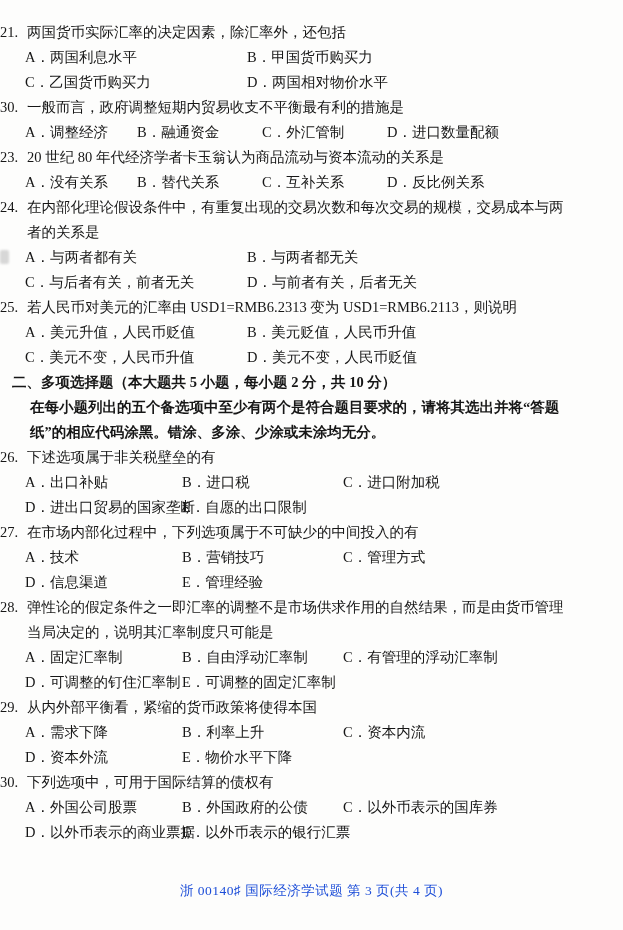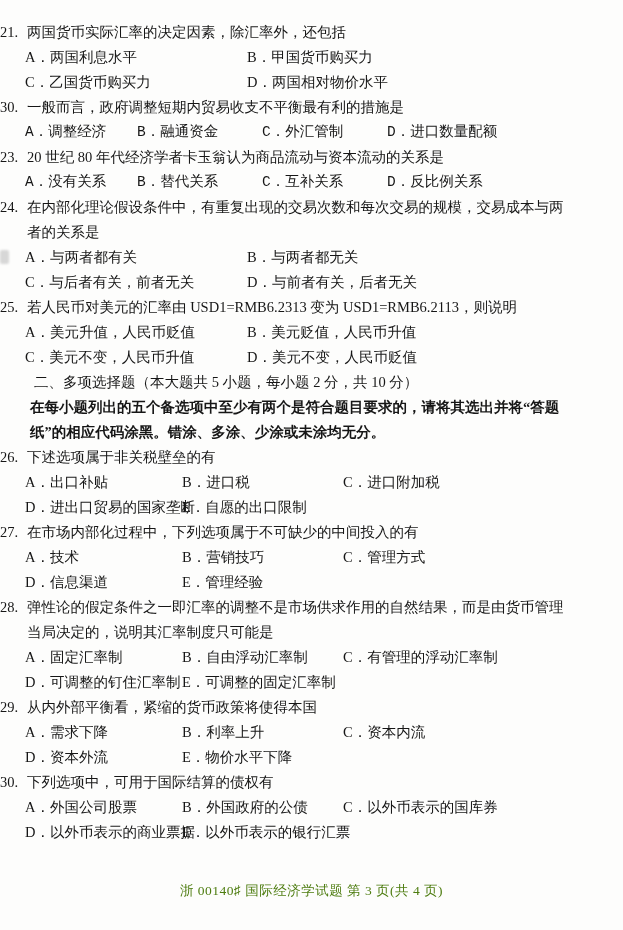--- a/index.html
+++ b/index.html
@@ -16,28 +16,28 @@
     line-height:25px;
     overflow:hidden;
     box-sizing:border-box;
     padding-top:20px;
   }
   .q-line{display:flex;align-items:flex-start;}
   .q-num{flex:none;width:27px;text-align:left;}
   .q-text{width:545px;}
   .opts{margin-left:25px;display:grid;}
   .cols2{grid-template-columns:222px auto;}
-  .cols4{grid-template-columns:112px 125px 125px auto;font-family:Liberation Mono, monospace;}
+  .cols4{grid-template-columns:112px 125px 125px auto;}
   .cols3x2{grid-template-columns:157px 161px auto;}
   .opt{white-space:nowrap;}
-  .sec-title{margin-left:34px;font-weight:400;}
+  .sec-title{margin-left:12px;font-weight:700;}
   .instructions{margin:0 0 0 30px;width:530px;font-weight:600;}
   .footer{
     position:absolute;left:0;top:878px;width:100%;
-    text-align:center;font-size:13.5px;color:#4d7c0f;
+    text-align:center;font-size:13.5px;color:#1d4ed8;
     letter-spacing:.5px;
   }
   .scan-artifact{
     position:absolute;left:0;top:250px;width:9px;height:14px;
     background:#b9b9b9;opacity:.55;border-radius:2px;filter:blur(1px);
   }
 </style>
 </head>
 <body>
 

